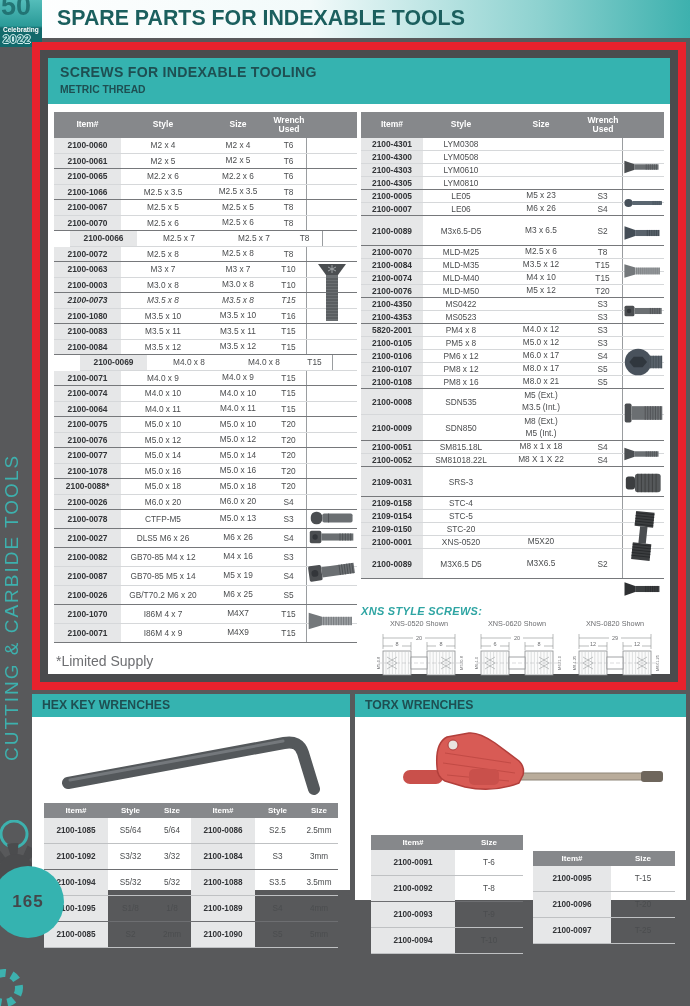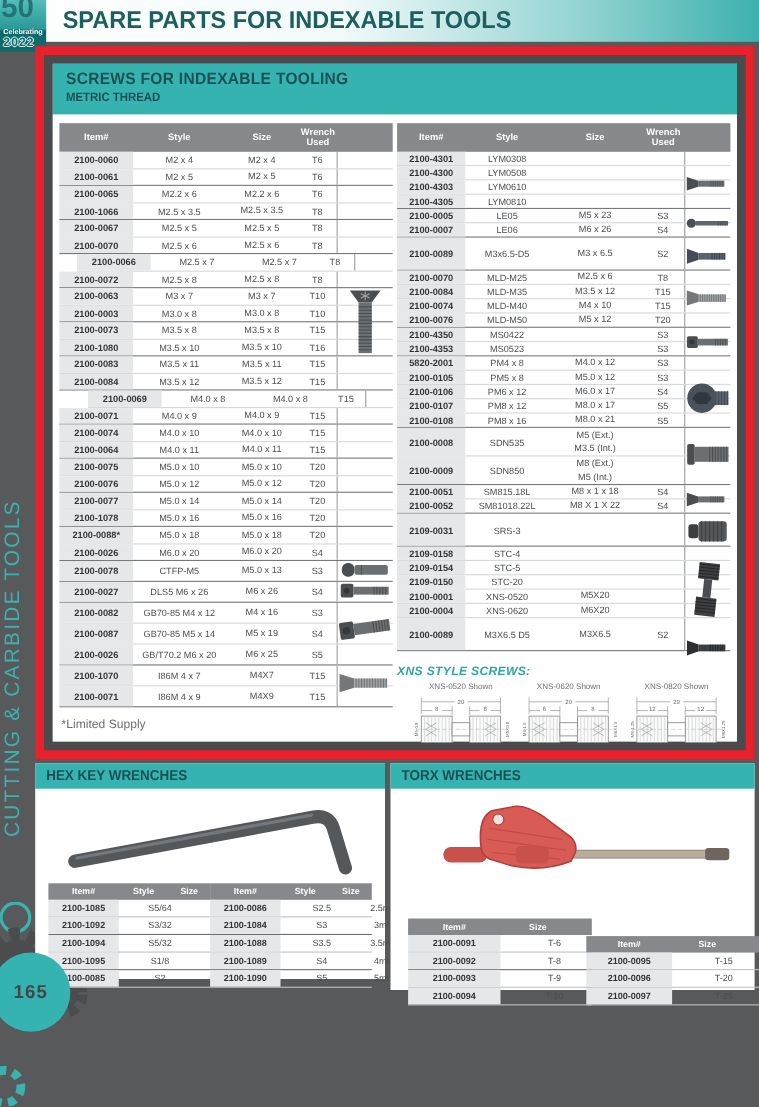--- a/index.html
+++ b/index.html
@@ -51,21 +51,21 @@
     align-items:stretch;border-bottom:1px solid #d6d8da;}
   .s-row.sep{border-bottom:1.6px solid #76787b;}
   .s-row .cell{display:flex;flex-direction:column;align-items:center;justify-content:center;
     font-size:8.3px;color:#4b4d4f;text-align:center;}
   .s-row .cell.item{background:#e6e7e8;font-weight:800;color:#323437;font-size:8.4px;}
   .s-row .cell.wrench{border-right:1px solid #9a9da0;}
   .szl{line-height:1.35;}
   .img-slot{position:absolute;display:flex;align-items:center;justify-content:center;}
   .img-slot svg{height:100%;}
 
-  .note{position:absolute;left:8px;top:549px;font-size:11px;color:#6d6e71;}
+  .note{position:absolute;left:8px;top:549px;font-size:14px;color:#6d6e71;}
 
   
   .xns{position:absolute;left:313px;top:501px;width:303px;}
   .xns-title{font-size:11px;font-weight:800;font-style:italic;color:#2fa5a3;letter-spacing:.3px;}
   .xns-row{display:flex;justify-content:flex-end;margin-top:2px;}
   .xns-item{width:98px;text-align:center;}
   .xns-label{font-size:7.3px;color:#6d6e71;margin-bottom:1px;}
   .dimtxt{font-size:5.5px;fill:#6d6e71;}
   .threadtxt{font-size:4px;fill:#6d6e71;}
 
@@ -74,21 +74,21 @@
   #hex-box{left:32px;top:694px;width:318px;height:196px;}
   #torx-box{left:355px;top:694px;width:331px;height:206px;}
   .b-band{position:relative;width:100%;height:23px;background:#35b3b0;}
   .b-band .b-title{position:absolute;left:10px;top:3px;font-size:13px;font-weight:800;color:#1e4f52;
     transform:scaleX(.94);transform-origin:left;}
   .b-body{position:absolute;left:0;top:23px;right:0;bottom:0;}
 
   .mini-table{position:absolute;}
   .m-header{display:grid;background:#86888b;height:15px;align-items:center;}
   .m-header .hc{color:#fff;font-weight:700;font-size:8px;text-align:center;}
-  .m-row{display:grid;align-items:center;height:16px;border-bottom:1px solid #bfc1c3;gap:15px;}
+  .m-row{display:grid;align-items:center;height:26px;border-bottom:1px solid #bfc1c3;}
   .m-row.sep{border-bottom:1.5px solid #6d6e71;}
   .m-row .cell{font-size:8.2px;color:#4b4d4f;text-align:center;}
   .m-row .cell.item{background:#e6e7e8;font-weight:800;color:#323437;height:100%;
     display:flex;align-items:center;justify-content:center;}
   .hex-pane{--mc:64px 45px 38px;width:147px;}
   .hex-pane .m-header,.hex-pane .m-row{grid-template-columns:var(--mc);}
   #torx-left{--mc:84px 68px;}
   #torx-right{--mc:78px 64px;}
   #torx-left .m-header,#torx-left .m-row{grid-template-columns:84px 68px;}
   #torx-right .m-header,#torx-right .m-row{grid-template-columns:78px 64px;}
@@ -209,21 +209,21 @@
                 <div class="cell wrench">T10</div>
               </div>
               <div class="s-row sep" style="height: 15.5px;">
                 <div class="cell item">2100-0003</div>
                 <div class="cell style">M3.0 x 8</div>
                 <div class="cell size">
                   <div class="szl">M3.0 x 8</div>
                 </div>
                 <div class="cell wrench">T10</div>
               </div>
-              <div class="s-row" style="height: 15.5px;">
+              <div class="s-row" style="height: 15.5px; font-style: italic;">
                 <div class="cell item">2100-0073</div>
                 <div class="cell style">M3.5 x 8</div>
                 <div class="cell size">
                   <div class="szl">M3.5 x 8</div>
                 </div>
                 <div class="cell wrench">T15</div>
               </div>
               <div class="s-row sep" style="height: 15.5px;">
                 <div class="cell item">2100-1080</div>
                 <div class="cell style">M3.5 x 10</div>
@@ -656,28 +656,20 @@
                 <div class="cell item">2109-0150</div>
                 <div class="cell style">STC-20</div>
                 <div class="cell size"></div>
                 <div class="cell wrench"></div>
               </div>
               <div class="s-row" style="height: 13px;">
                 <div class="cell item">2100-0001</div>
                 <div class="cell style">XNS-0520</div>
                 <div class="cell size">
                   <div class="szl">M5X20</div>
-                </div>
-                <div class="cell wrench"></div>
-              </div>
-              <div class="s-row" style="height: 13px;">
-                <div class="cell item">2100-0004</div>
-                <div class="cell style">XNS-0620</div>
-                <div class="cell size">
-                  <div class="szl">M6X20</div>
                 </div>
                 <div class="cell wrench"></div>
               </div>
               <div class="s-row sep" style="height: 30px;">
                 <div class="cell item">2100-0089</div>
                 <div class="cell style">M3X6.5 D5</div>
                 <div class="cell size">
                   <div class="szl">M3X6.5</div>
                 </div>
                 <div class="cell wrench">S2</div>

